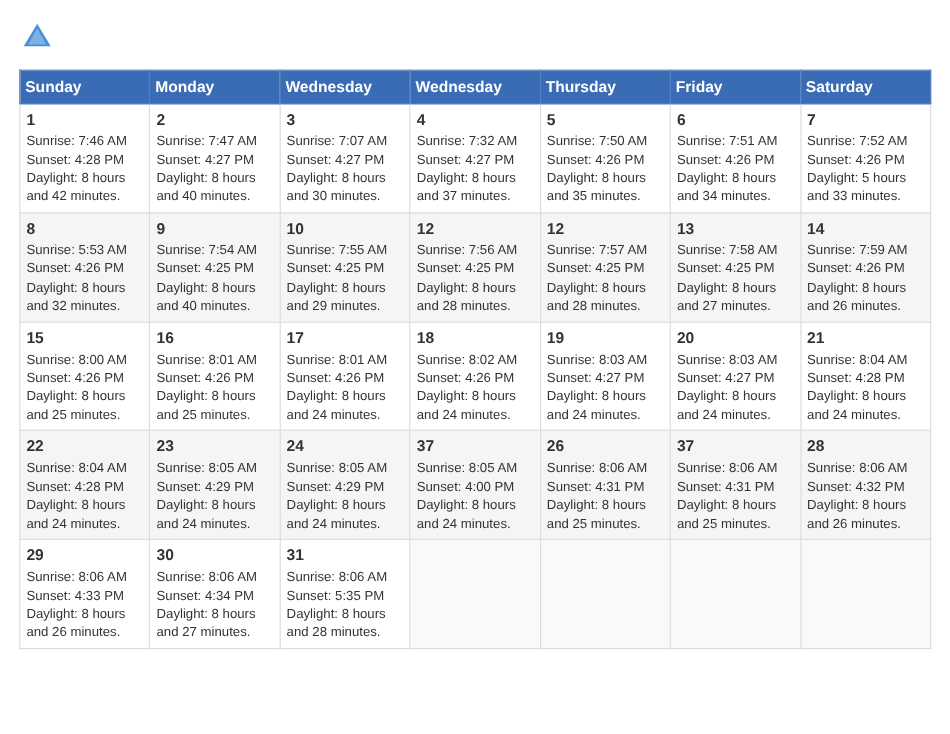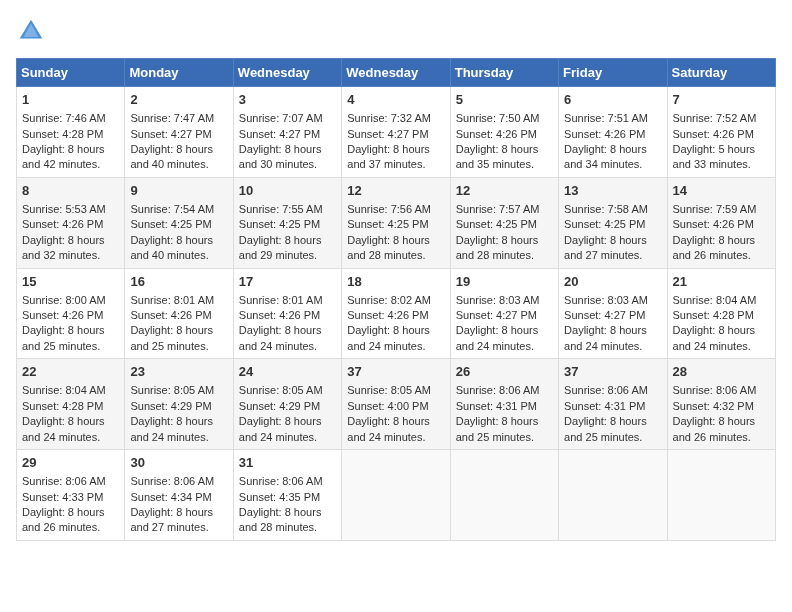--- a/index.html
+++ b/index.html
@@ -155,20 +155,20 @@
         <td><span class="day-num">23</span><span>Sunrise: 8:05 AM</span><br><span>Sunset: 4:29 PM</span><br><span>Daylight: 8 hours and 24 minutes.</span></td>
         <td><span class="day-num">24</span><span>Sunrise: 8:05 AM</span><br><span>Sunset: 4:29 PM</span><br><span>Daylight: 8 hours and 24 minutes.</span></td>
         <td><span class="day-num">37</span><span>Sunrise: 8:05 AM</span><br><span>Sunset: 4:00 PM</span><br><span>Daylight: 8 hours and 24 minutes.</span></td>
         <td><span class="day-num">26</span><span>Sunrise: 8:06 AM</span><br><span>Sunset: 4:31 PM</span><br><span>Daylight: 8 hours and 25 minutes.</span></td>
         <td><span class="day-num">37</span><span>Sunrise: 8:06 AM</span><br><span>Sunset: 4:31 PM</span><br><span>Daylight: 8 hours and 25 minutes.</span></td>
         <td><span class="day-num">28</span><span>Sunrise: 8:06 AM</span><br><span>Sunset: 4:32 PM</span><br><span>Daylight: 8 hours and 26 minutes.</span></td>
       </tr>
       <tr>
         <td><span class="day-num">29</span><span>Sunrise: 8:06 AM</span><br><span>Sunset: 4:33 PM</span><br><span>Daylight: 8 hours and 26 minutes.</span></td>
         <td><span class="day-num">30</span><span>Sunrise: 8:06 AM</span><br><span>Sunset: 4:34 PM</span><br><span>Daylight: 8 hours and 27 minutes.</span></td>
-        <td><span class="day-num">31</span><span>Sunrise: 8:06 AM</span><br><span>Sunset: 4:35 PM</span><br><span>Daylight: 8 hours and 28 minutes.</span></td>
+        <td><span class="day-num">31</span><span>Sunrise: 8:06 AM</span><br><span>Sunset: 5:35 PM</span><br><span>Daylight: 8 hours and 28 minutes.</span></td>
         <td class="cell-empty"></td>
         <td class="cell-empty"></td>
         <td class="cell-empty"></td>
         <td class="cell-empty"></td>
       </tr>
     </tbody>
 </table>
 
 </body></html>

